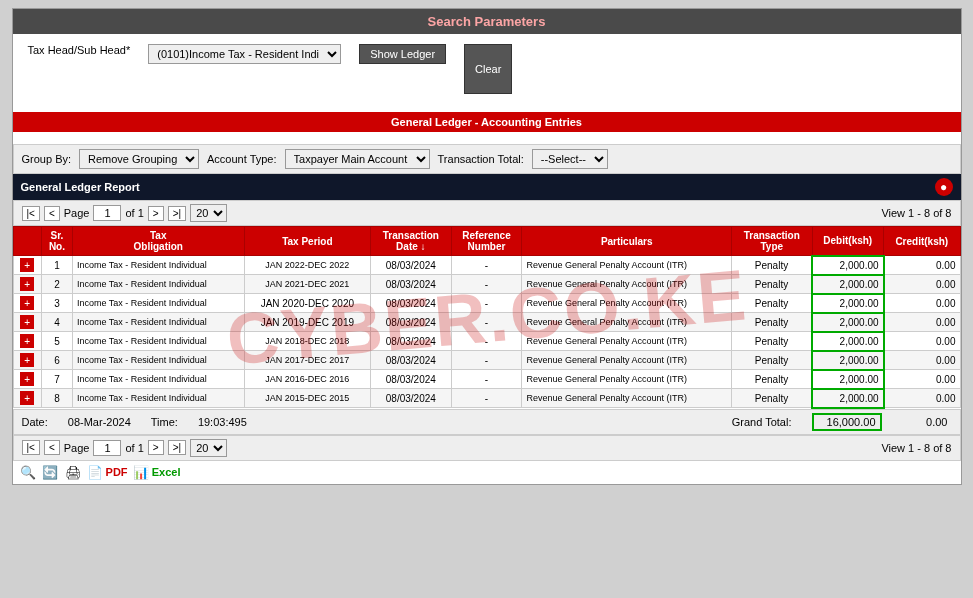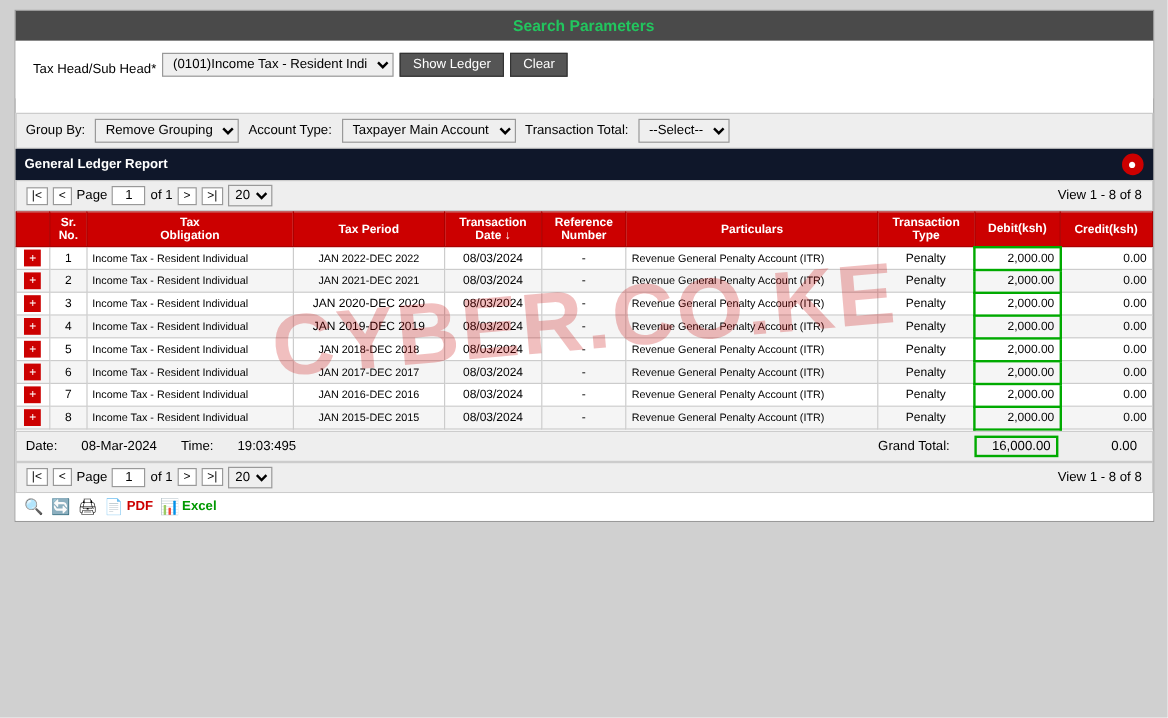--- a/index.html
+++ b/index.html
@@ -1,24 +1,24 @@
 <!DOCTYPE html>
 <html><head>
   <meta charset="utf-8">
   <style>
     * { box-sizing: border-box; margin: 0; padding: 0; font-family: Arial, sans-serif; font-size: 11px; }
     body { background: #d0d0d0; width: 973px; height: 598px; overflow: hidden; }
     .main-container { width: 950px; margin: 8px auto; background: #fff; border: 1px solid #999; }
-    .title-bar { background: #4a4a4a; color: #22c55e; text-align: center; padding: 5px; font-weight: bold; font-size: 13px; }
+    .title-bar { background: #4a4a4a; color: #fca5a5; text-align: center; padding: 5px; font-weight: bold; font-size: 13px; }
     .search-params { padding: 10px 15px; background: #fff; }
-    .search-row { display: flex; align-items: flex-end; gap: 5px; margin-bottom: 8px; }
+    .search-row { display: flex; align-items: flex-start; gap: 18px; margin-bottom: 8px; }
     .search-row label { font-size: 11px; }
     .search-row select { padding: 2px 4px; font-size: 11px; border: 1px solid #999; }
     .btn-show { background: #555; color: #fff; border: 1px solid #333; padding: 3px 10px; cursor: pointer; font-size: 11px; }
-    .btn-clear { background: #555; color: #fff; border: 1px solid #333; padding: 3px 10px; cursor: pointer; font-size: 11px; }
+    .btn-clear { background: #555; color: #fff; border: 1px solid #333; padding: 18px 10px; cursor: pointer; font-size: 11px; }
     .section-header { background: #c00; color: #fff; text-align: center; padding: 4px; font-weight: bold; font-size: 11px; }
     .group-bar { background: #eee; border: 1px solid #ccc; padding: 4px 8px; display: flex; align-items: center; gap: 8px; margin-top: 12px; }
     .group-bar label { font-size: 11px; }
     .group-bar select { padding: 2px 4px; font-size: 11px; border: 1px solid #999; }
     .report-title-bar { background: #0f172a; color: #fff; padding: 4px 8px; display: flex; justify-content: space-between; align-items: center; font-weight: bold; font-size: 11px; }
     .report-title-bar .circle-btn { background: #c00; color: #fff; border: none; border-radius: 50%; width: 18px; height: 18px; display: flex; align-items: center; justify-content: center; cursor: pointer; font-size: 12px; font-weight: bold; }
     .pagination-bar { background: #eee; border: 1px solid #ccc; padding: 3px 8px; display: flex; align-items: center; justify-content: space-between; }
     .pag-left { display: flex; align-items: center; gap: 4px; }
     .pag-right { font-size: 11px; }
     .pag-btn { background: #fff; border: 1px solid #999; padding: 1px 4px; cursor: pointer; font-size: 10px; }
@@ -52,20 +52,21 @@
       <label>Tax Head/Sub Head*</label>
       <select>
         <option>(0101)Income Tax - Resident Indi</option>
       </select>
       <button class="btn-show">Show Ledger</button>
       <button class="btn-clear">Clear</button>
     </div>
   </div>
 
   <div>
+    <div class="section-header">General Ledger - Accounting Entries</div>
     <div class="group-bar">
       <label>Group By:</label>
       <select>
         <option>Remove Grouping</option>
       </select>
       <label>Account Type:</label>
       <select>
         <option>Taxpayer Main Account</option>
       </select>
       <label>Transaction Total:</label>

